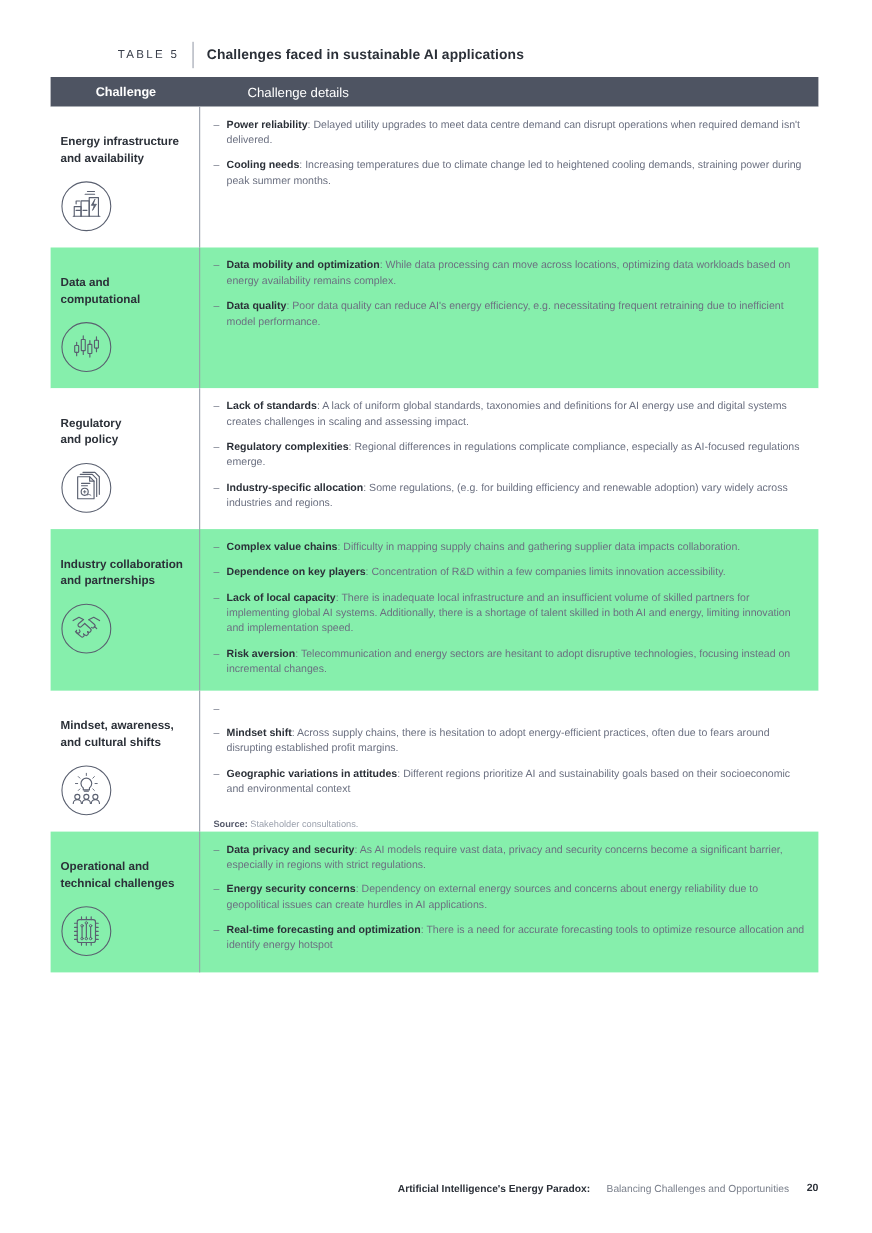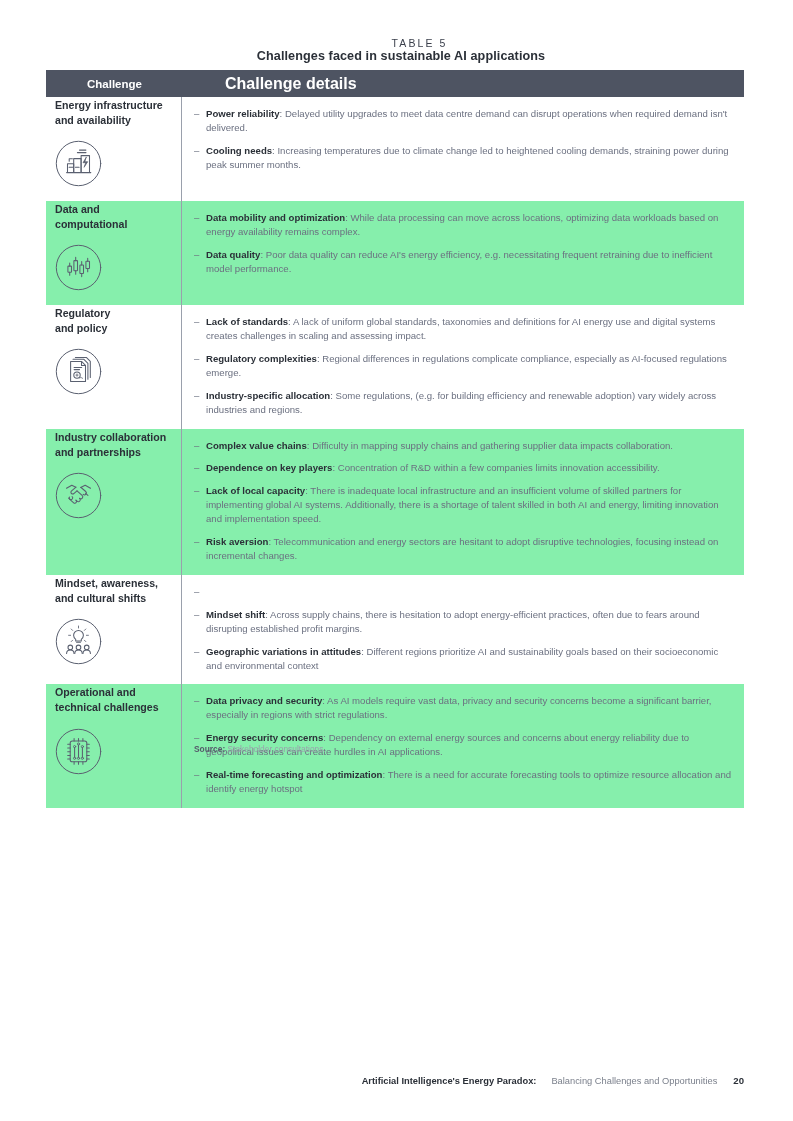--- a/index.html
+++ b/index.html
@@ -25,21 +25,20 @@
 
   
   .table-title-row {
     position: absolute;
     left: 46px;
     top: 38px;
     width: 698px;
     height: 24px;
     display: flex;
     align-items: center;
-    flex-direction: column;
   }
   .table-label {
     width: 129px;
     text-align: right;
     padding-right: 12px;
     box-sizing: border-box;
     font-size: 10.5px;
     letter-spacing: 2.1px;
     color: #3a3f4b;
     font-weight: 400;
@@ -78,36 +77,37 @@
     box-sizing: border-box;
     padding-left: 9px;
     font-size: 11.5px;
     font-weight: bold;
     margin-left: 32px;
   }
   .thead .col-b {
     flex: 1;
     box-sizing: border-box;
     padding-left: 12px;
-    font-size: 16px;
-    font-weight: bold;
+    font-size: 12px;
+    font-weight: normal;
   }
 
   .row {
     display: flex;
     position: relative;
     background: #ffffff;
   }
   .row.alt { background: #86efac; }
 
   .cell-challenge {
     width: 135px;
     box-sizing: border-box;
     padding: 1px 10px 14px 9px;
     position: relative;
+    margin-top: 24px;
   }
   .challenge-name {
     font-size: 10.6px;
     font-weight: bold;
     color: #2b3038;
     line-height: 1.42;
     white-space: pre-line;
   }
   .icon-wrap {
     margin-top: 12px;

